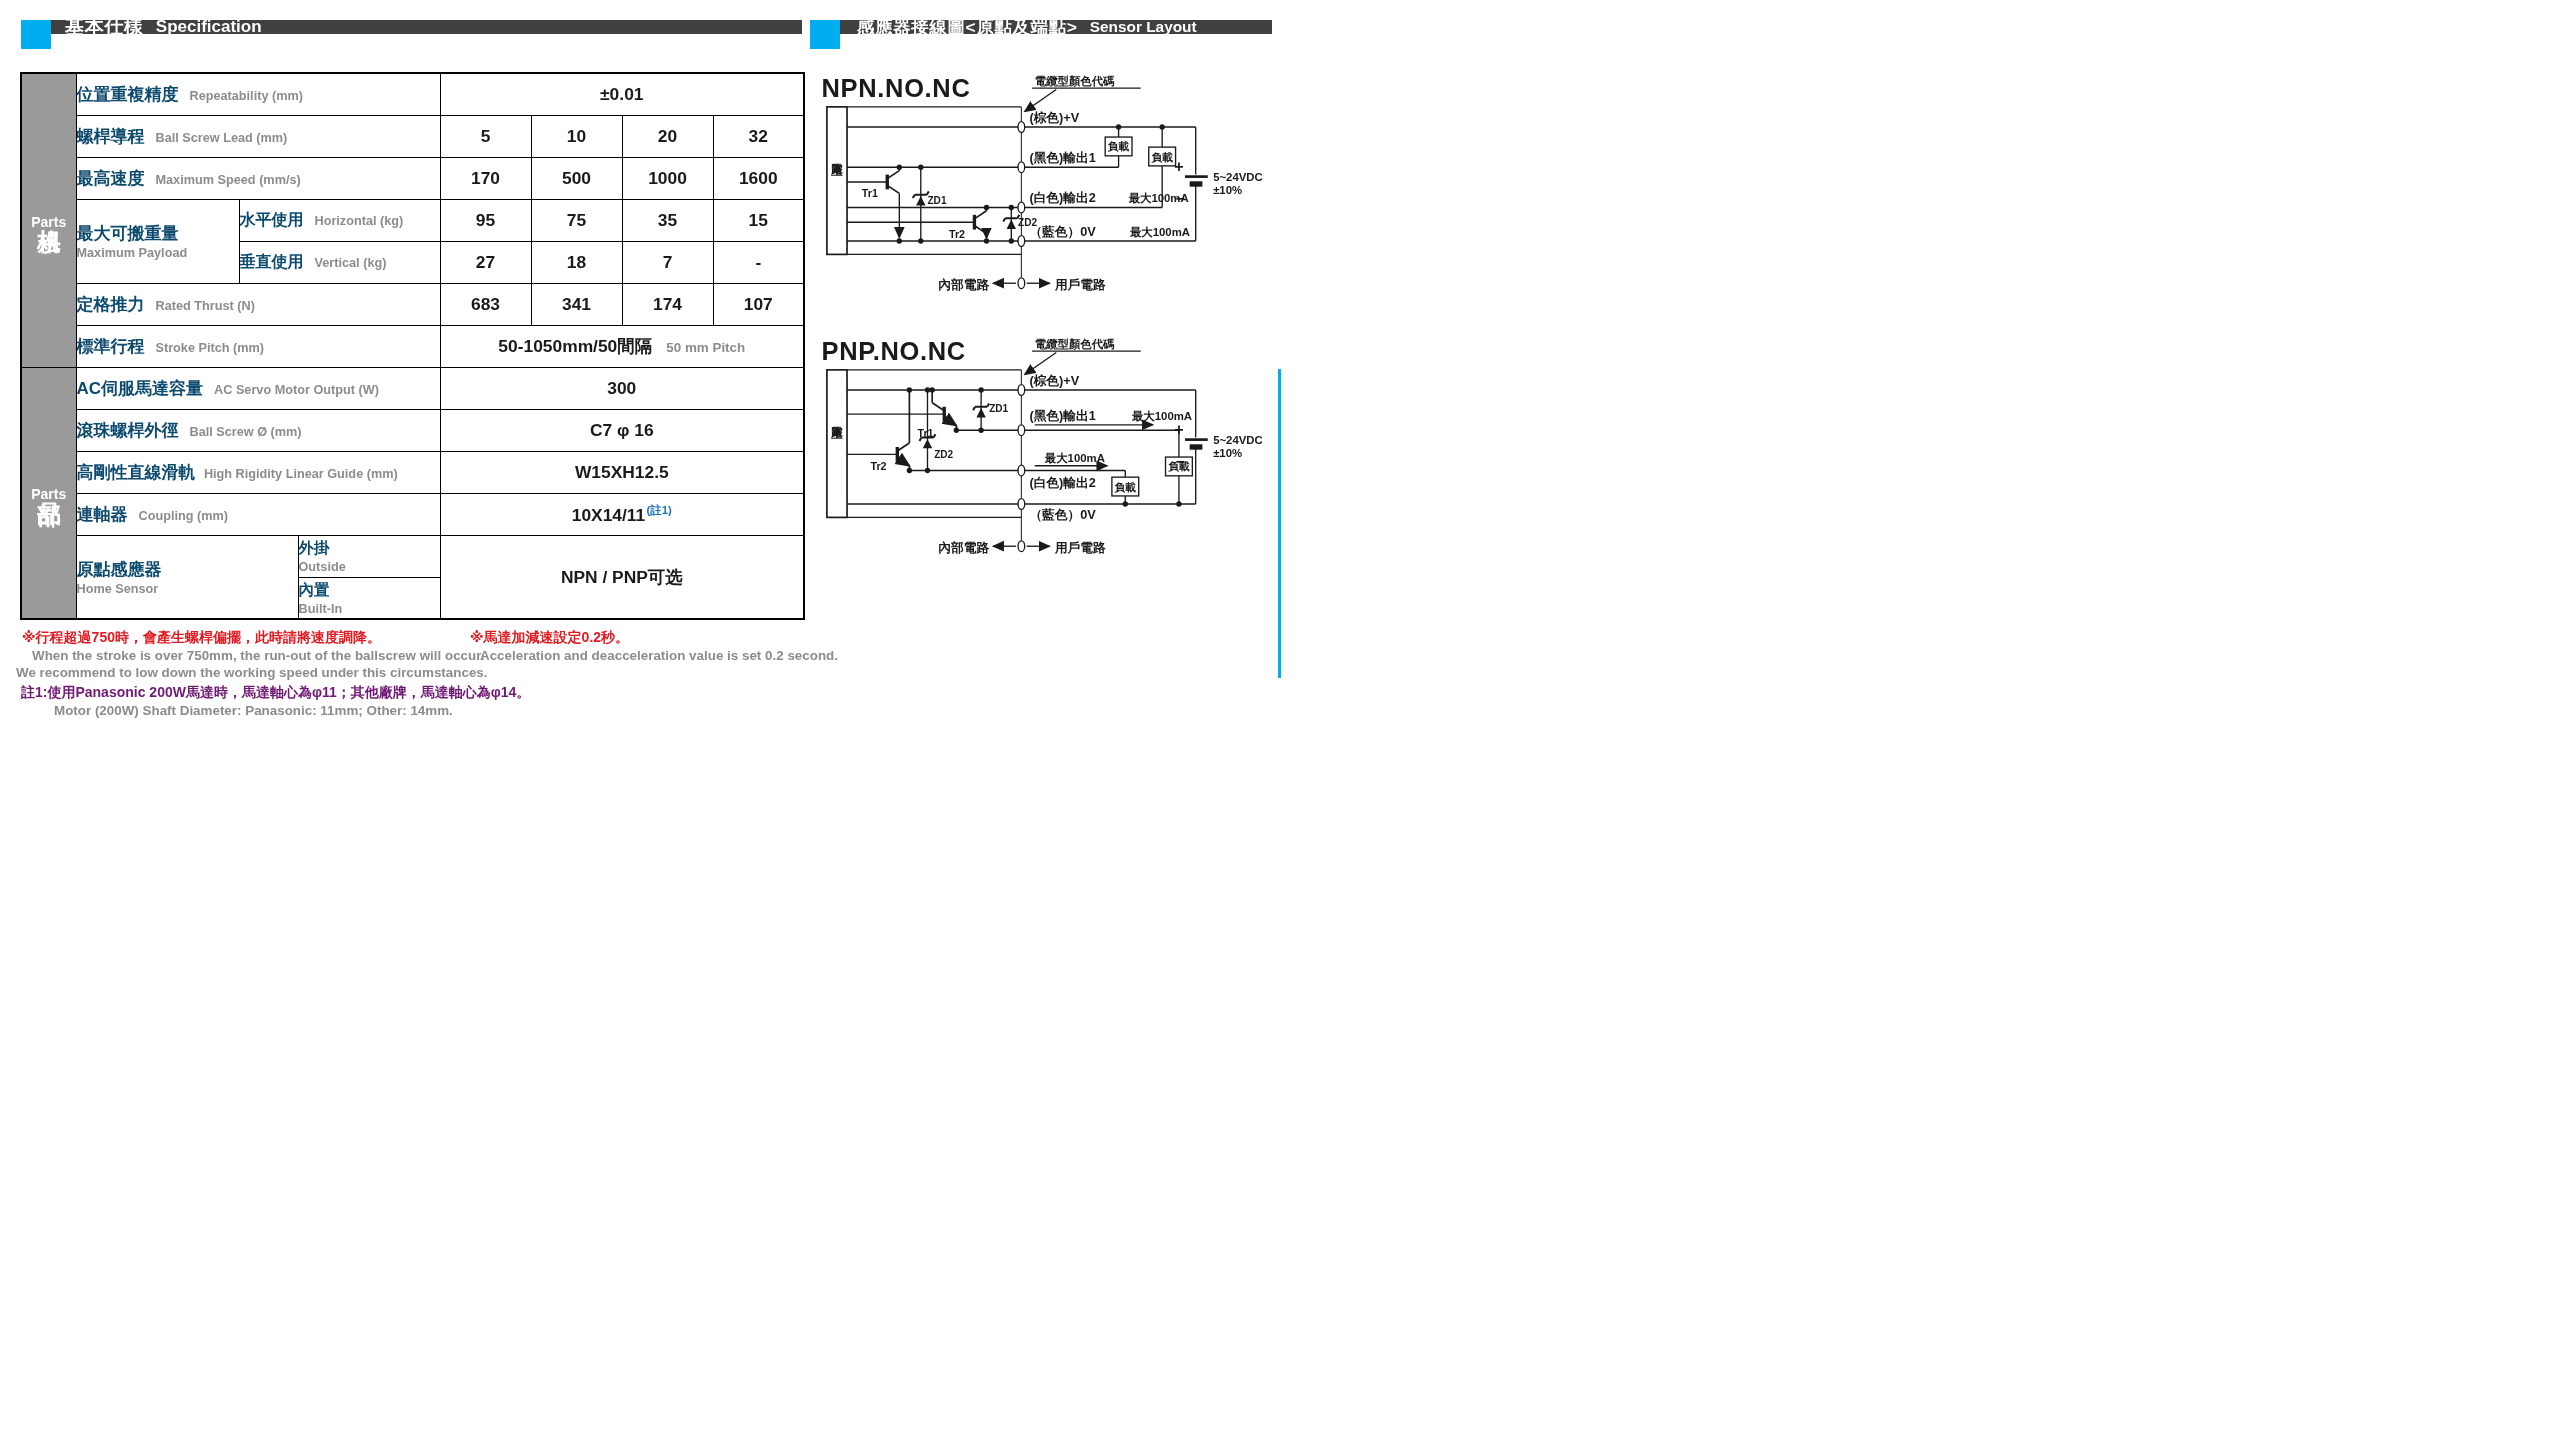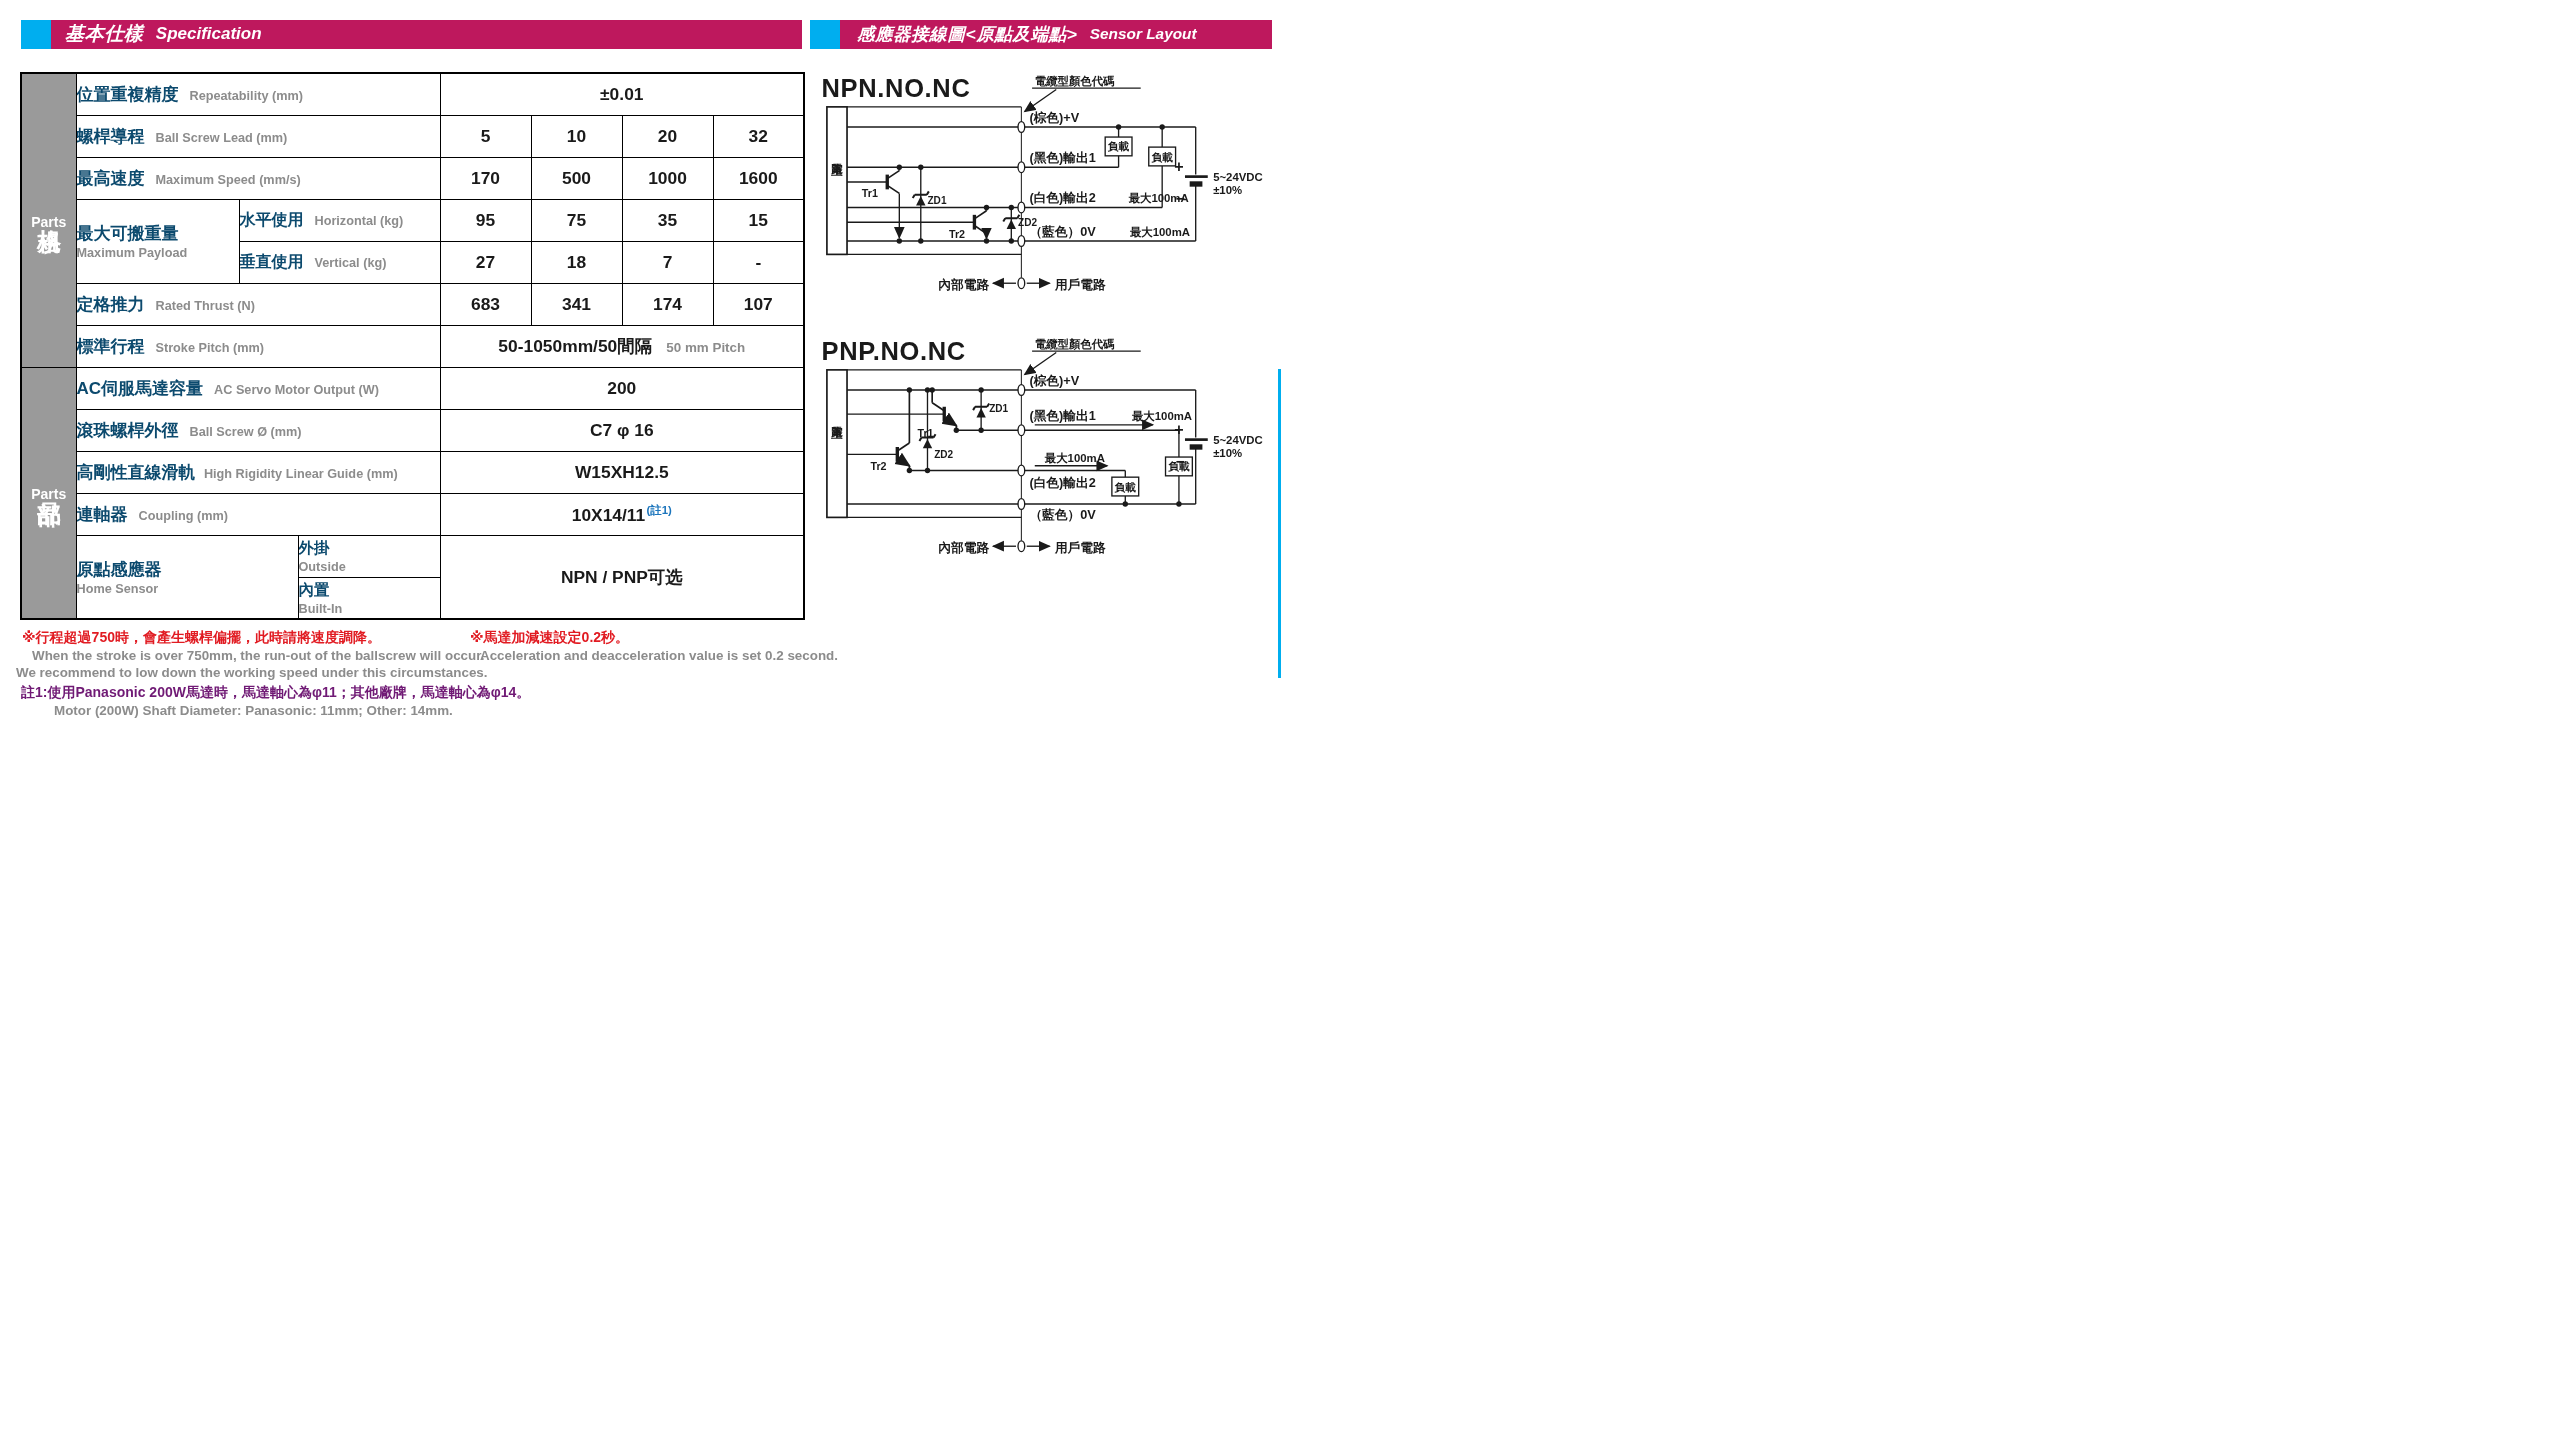--- a/index.html
+++ b/index.html
@@ -1,21 +1,21 @@
 <!DOCTYPE html>
 <html style="font-size:10.7px"><head>
 <meta charset="utf-8">
 <style>
   html,body{margin:0;padding:0;background:#ffffff;}
   #page{
     position:relative;width:1281px;height:726px;background:#fff;overflow:hidden;
     font-family:"Liberation Sans","DejaVu Sans",sans-serif;color:#1a1a1a;
   }
   
-  .secbar{position:absolute;height:29px;background:#be185d;display:flex;align-items:center;font-style:italic;}
+  .secbar{position:absolute;height:14px;background:#404040;display:flex;align-items:center;}
   .secbar .accent{position:absolute;left:0;top:0;width:29.5px;height:29px;background:#00aeef;}
   .secbar .zh{margin-left:44px;color:#fff;font-size:19px;font-weight:bold;letter-spacing:0.7px;white-space:nowrap;}
   .secbar .en{margin-left:12px;color:#fff;font-size:17px;font-weight:bold;white-space:nowrap;}
   #secbar-left{left:21px;top:19.5px;width:781px;}
   #secbar-right{left:810px;top:19.5px;width:462px;}
   #secbar-right .zh{margin-left:47px;font-size:17.4px;}
   #secbar-right .en{font-size:15.4px;}
   
   table.spec{
     position:absolute;left:20px;top:72px;border-collapse:collapse;table-layout:fixed;
@@ -154,21 +154,21 @@
     </tr>
     <tr style="height:42px">
       <td class="sidebar" rowspan="6">
         <div class="sb-zh" style="writing-mode:vertical-rl;text-orientation:upright;margin:0 auto;">部品</div>
         <div class="sb-en">Parts</div>
       </td>
       <td class="lbl" colspan="3">
         <span class="zh">AC伺服馬達容量</span>
         <span class="en">AC Servo Motor Output (W)</span>
       </td>
-      <td class="val" colspan="4">200</td>
+      <td class="val" colspan="4">300</td>
     </tr>
     <tr style="height:42px">
       <td class="lbl" colspan="3">
         <span class="zh">滾珠螺桿外徑</span>
         <span class="en">Ball Screw Ø (mm)</span>
       </td>
       <td class="val" colspan="4">C7 φ 16</td>
     </tr>
     <tr style="height:42px">
       <td class="lbl" colspan="3">

